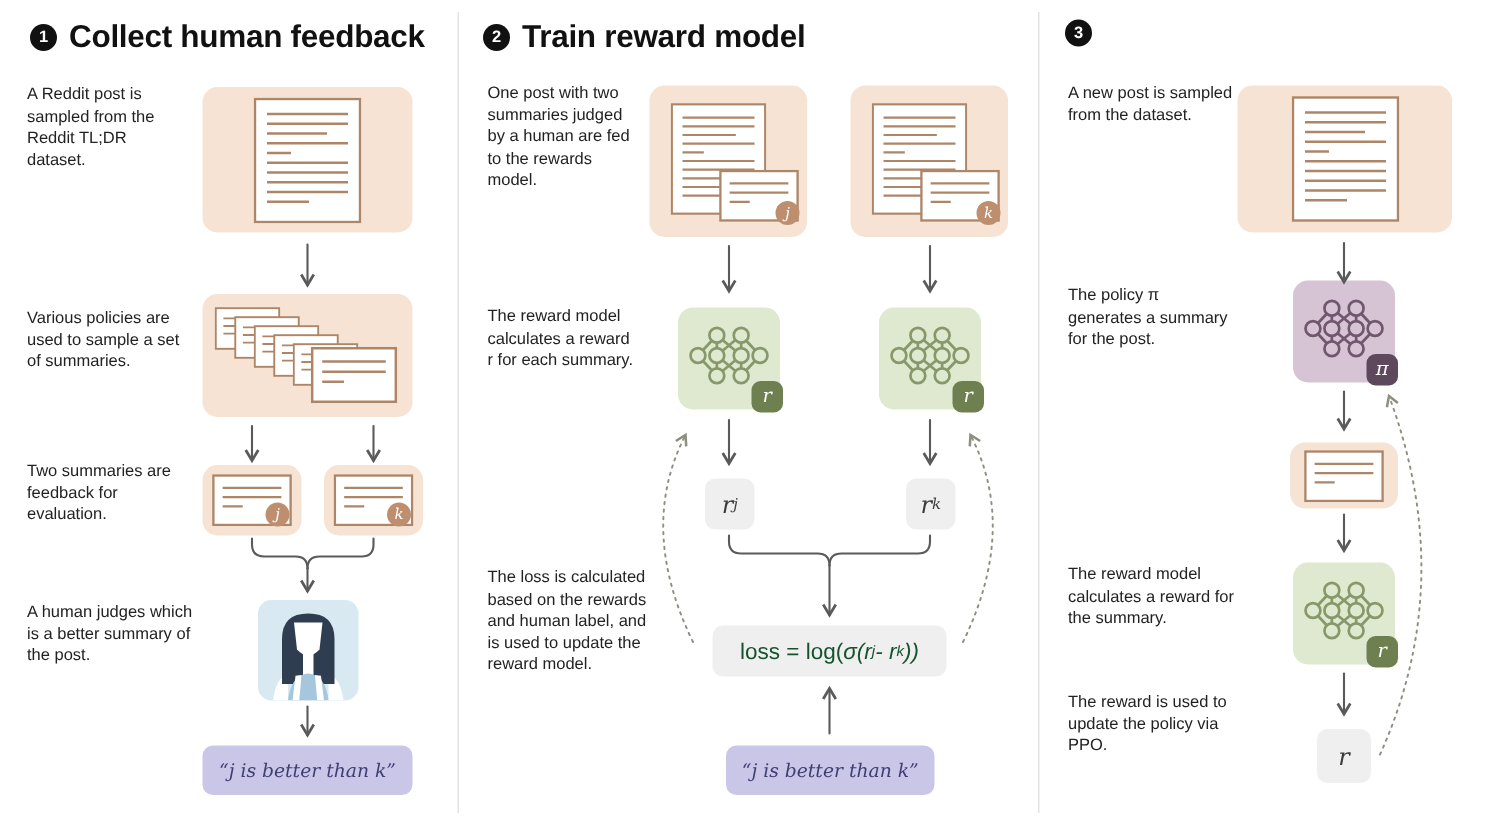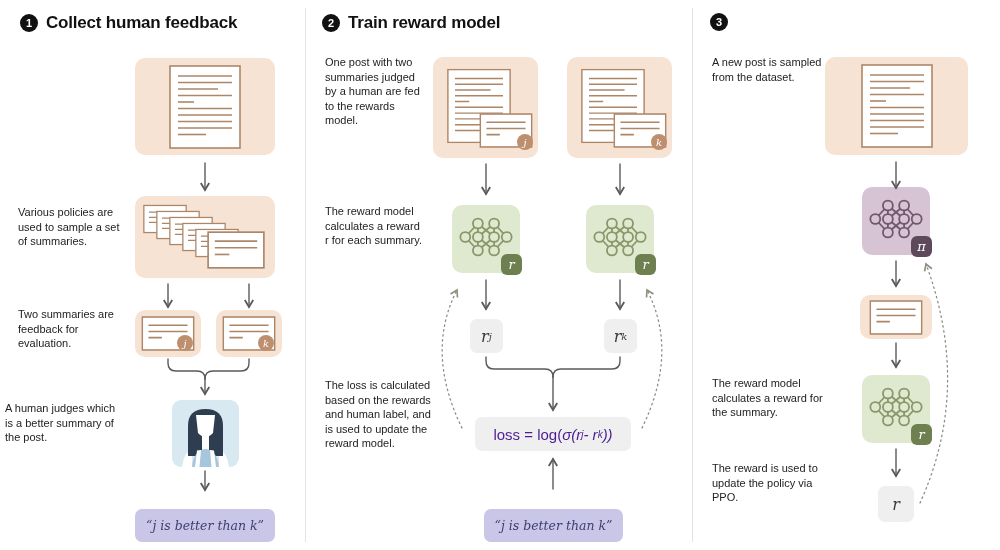--- a/index.html
+++ b/index.html
@@ -2,34 +2,34 @@
 <html><head>
 <meta charset="utf-8">
 <style>
   html,body{margin:0;padding:0;background:#fff;}
   .canvas{position:relative;width:1000px;height:550px;background:#fff;overflow:hidden;
           font-family:"Liberation Sans",sans-serif;}
   .divider{position:absolute;top:8px;height:534px;width:1px;background:#e3e3e3;}
   .col-header{position:absolute;display:flex;align-items:center;gap:8px;}
   .num-badge{width:18px;height:18px;border-radius:50%;background:#111;color:#fff;
              font-size:11px;font-weight:bold;display:flex;align-items:center;justify-content:center;}
-  .col-title{font-size:17px;font-weight:bold;color:#111;letter-spacing:-0.2px;}
+  .col-title{font-size:21px;font-weight:bold;color:#111;letter-spacing:-0.2px;}
   .caption{position:absolute;font-size:11px;line-height:1.32;color:#222;}
   .pbox{position:absolute;background:#f6e3d3;border-radius:10px;}
   .gbox{position:absolute;background:#dfe9cf;border-radius:10px;}
   .mbox{position:absolute;background:#d6c4d4;border-radius:10px;}
   .bluebox{position:absolute;background:#d8e9f2;border-radius:9px;}
   .graybox{position:absolute;background:#efefef;border-radius:7px;
            display:flex;align-items:center;justify-content:center;color:#3c3c3c;}
   .quote{position:absolute;background:#c9c6e8;border-radius:7px;display:flex;align-items:center;
          justify-content:center;font-family:"DejaVu Serif",serif;font-style:italic;
-         font-size:12.5px;color:#3e3e73;margin-top:12px;}
+         font-size:12.5px;color:#3e3e73;}
   .rvalue{font-family:"DejaVu Serif",serif;font-style:italic;font-size:16px;color:#3c3c3c;}
   .rvalue sub{font-size:10px;}
-  .formula{font-size:15px;color:#4c1d95;white-space:nowrap;}
+  .formula{font-size:15px;color:#14532d;white-space:nowrap;}
   .formula .it{font-style:italic;}
   .formula sub{font-size:10px;}
   .corner-badge{position:absolute;right:-2px;bottom:-2px;width:21px;height:21px;border-radius:6px;
                 display:flex;align-items:center;justify-content:center;color:#fff;
                 font-family:"DejaVu Serif",serif;font-style:italic;font-size:13px;}
   .badge-r{background:#6e8050;}
   .badge-pi{background:#5d485c;}
   .circle-badge{position:absolute;width:16px;height:16px;border-radius:50%;background:#bd8f6f;
                 color:#fff;font-family:"DejaVu Serif",serif;font-style:italic;font-size:10px;
                 display:flex;align-items:center;justify-content:center;}
@@ -96,23 +96,24 @@
 <div class="canvas">
 
   <div class="divider" style="left:305px"></div>
   <div class="divider" style="left:692px"></div>
 
   <div class="col-header" style="left:20px;top:13px">
     <span class="num-badge">1</span>
     <span class="col-title">Collect human feedback</span>
   </div>
 
+  <div class="caption" style="left:18px;top:56px;width:106px">A Reddit post is sampled from the Reddit TL;DR dataset.</div>
   <div class="caption" style="left:18px;top:205px;width:106px">Various policies are used to sample a set of summaries.</div>
   <div class="caption" style="left:18px;top:307px;width:112px">Two summaries are feedback for evaluation.</div>
-  <div class="caption" style="left:5px;top:401px;width:112px">A human judges which is a better summary of the post.</div>
+  <div class="caption" style="left:18px;top:401px;width:112px">A human judges which is a better summary of the post.</div>
 
   <div class="pbox" style="left:135px;top:58px;width:140px;height:97px">
     <svg class="abs" style="left:34px;top:7px" width="72" height="84" viewBox="0 0 72 84">
         <use href="#sym-doc"></use>
       </svg>
   </div>
 
   <div class="pbox" style="left:135px;top:196px;width:140px;height:82px">
     <svg class="abs" style="left:0;top:0" width="140" height="82" viewBox="0 0 140 82">
       <use href="#sym-card" x="8" y="8" width="44" height="30"></use>
@@ -223,20 +224,21 @@
       <span class="it">))</span>
   </div>
 
   <div class="quote" style="left:484px;top:497px;width:139px;height:33px">“j is better than k”</div>
 
   <div class="col-header" style="left:710px;top:13px">
     <span class="num-badge">3</span>
   </div>
 
   <div class="caption" style="left:712px;top:55px;width:112px">A new post is sampled from the dataset.</div>
+  <div class="caption" style="left:712px;top:190px;width:110px">The policy π generates a summary for the post.</div>
   <div class="caption" style="left:712px;top:461px;width:110px">The reward is used to update the policy via PPO.</div>
   <div class="caption" style="left:712px;top:376px;width:118px">The reward model calculates a reward for the summary.</div>
 
   <div class="pbox" style="left:825px;top:57px;width:143px;height:98px">
     <svg class="abs" style="left:36px;top:7px" width="72" height="84" viewBox="0 0 72 84">
         <use href="#sym-doc"></use>
       </svg>
   </div>
 
   <div class="mbox" style="left:862px;top:187px;width:68px;height:68px">

